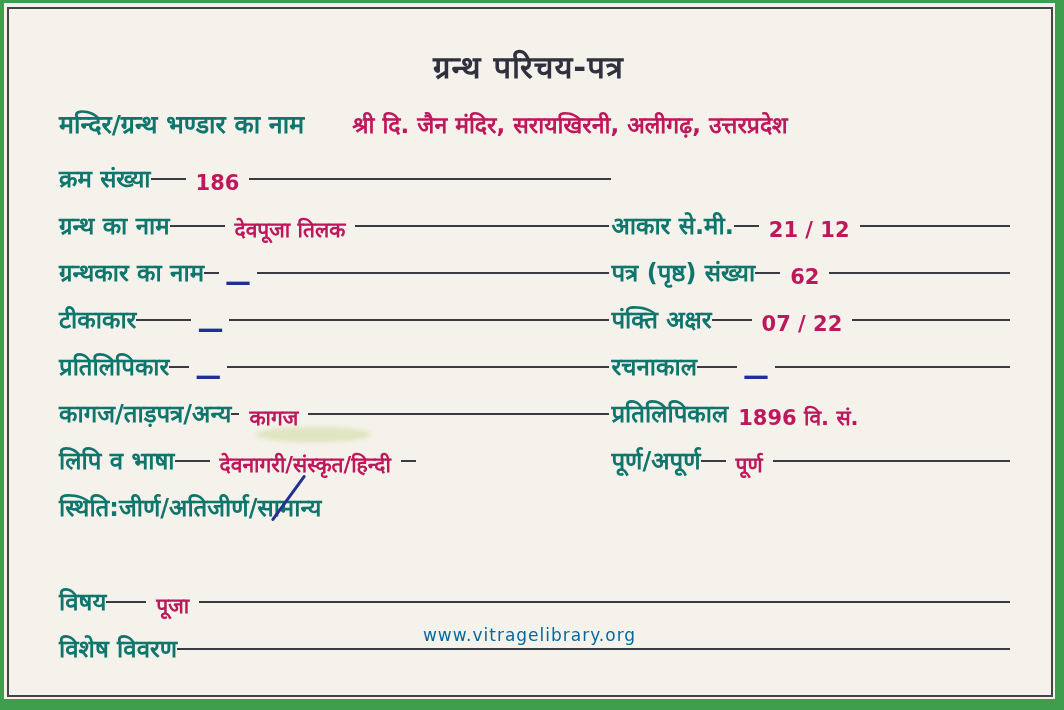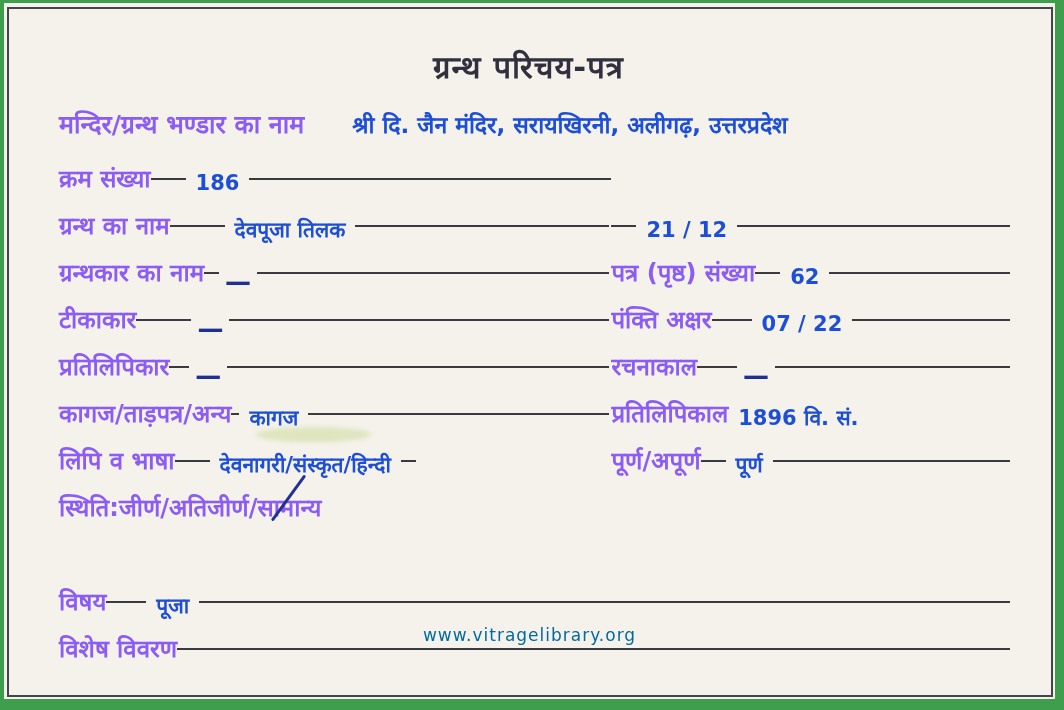--- a/index.html
+++ b/index.html
@@ -27,29 +27,29 @@
   }
   .header-row .label { font-size:25px; }
   .header-row .value { font-size:23px; margin-left:38px; margin-top:2px; }
   .grid { position:absolute; top:158px; left:55px; right:45px; }
   .row { display:flex; height:47px; }
   .cell { display:flex; align-items:flex-start; min-width:0; }
   .cell.left  { width:58%; padding-right:2px; }
   .cell.right { width:42%; }
   .cell.full  { width:100%;margin-top:47px; }
   .label {
-    font-size:24px; font-weight:700; color:#8b5cf6; white-space:nowrap;
+    font-size:24px; font-weight:700; color:#0f766e; white-space:nowrap;
     line-height:36px;
   }
   .seg { border-top:2px solid #3a3a42; margin-top:17px; height:0; }
   .seg.grow { flex:1 1 auto; }
   .w8{width:8px;} .w15{width:15px;} .w20{width:20px;} .w25{width:25px;}
   .w35{width:35px;} .w40{width:40px;} .w55{width:55px;}
   .value {
-    color:#1d4ed8; font-weight:700; font-size:21px; white-space:nowrap;
+    color:#be185d; font-weight:700; font-size:21px; white-space:nowrap;
     margin-top:8px; padding:0 10px; line-height:28px;
   }
   .value-dash {
     color:#1e2f96; font-weight:700; font-size:26px; line-height:10px;
     margin-top:22px; padding:0 6px; white-space:nowrap;
   }
   .ticked { position:relative; }
   .ticked::after {
     content:""; position:absolute; left:46%; top:-20px; width:3px; height:56px;
     background:#24318f; transform:rotate(36deg); border-radius:2px;
@@ -88,20 +88,21 @@
     </div>
 
     <div class="row">
       <div class="cell left">
         <span class="label">ग्रन्थ का नाम</span>
         <span class="seg w55"></span>
         <span class="value">देवपूजा तिलक</span>
         <span class="seg grow"></span>
       </div>
       <div class="cell right">
+        <span class="label">आकार से.मी.</span>
         <span class="seg w25"></span>
         <span class="value">21 / 12</span>
         <span class="seg grow"></span>
       </div>
     </div>
 
     <div class="row">
       <div class="cell left">
         <span class="label">ग्रन्थकार का नाम</span>
         <span class="seg w15"></span>

